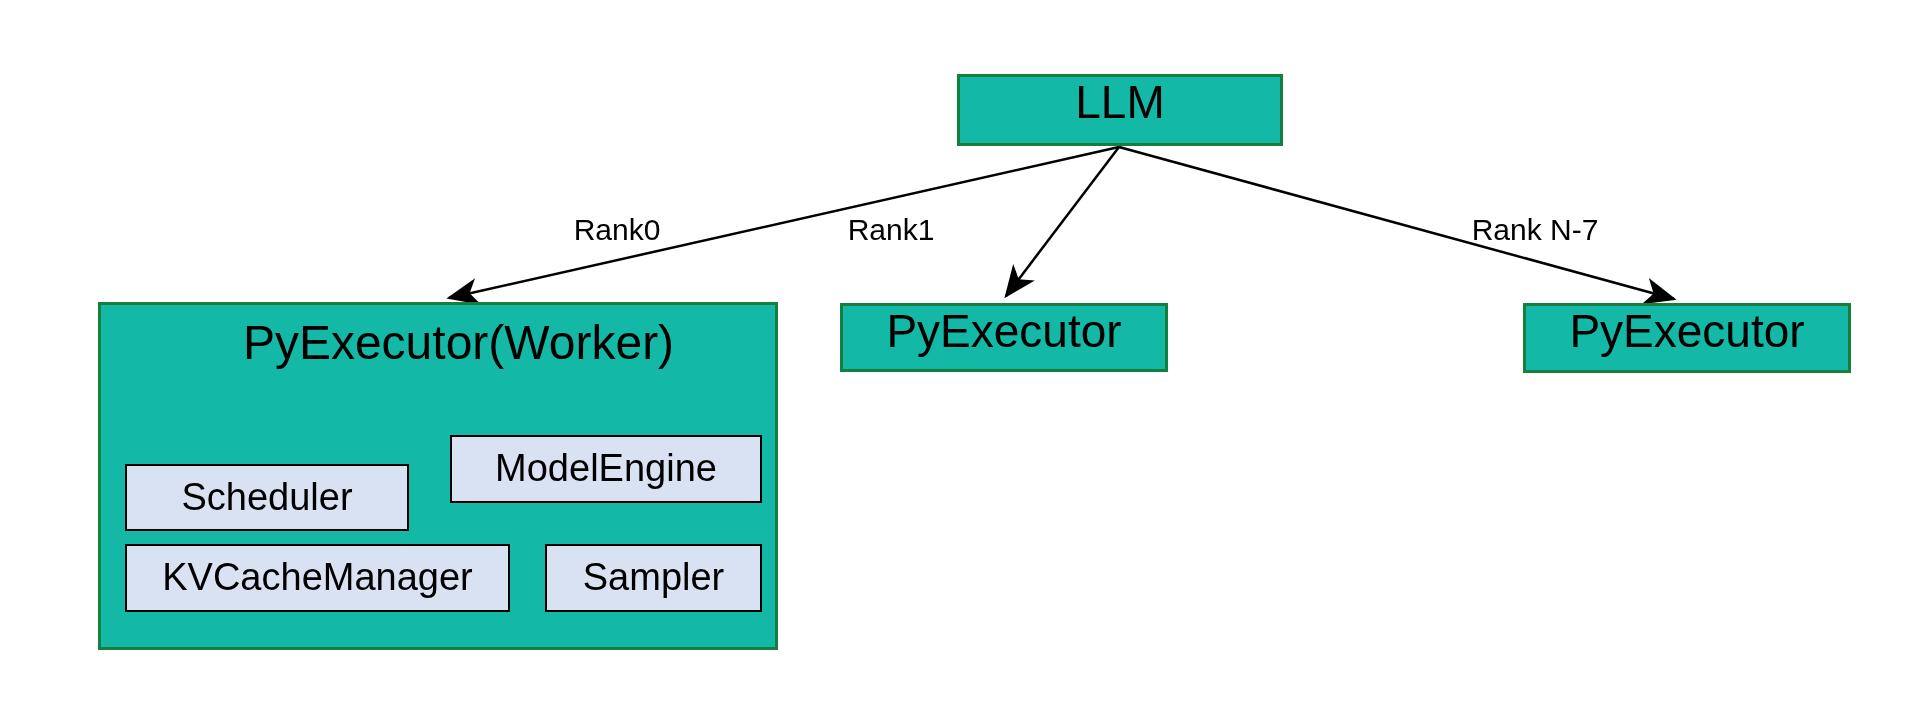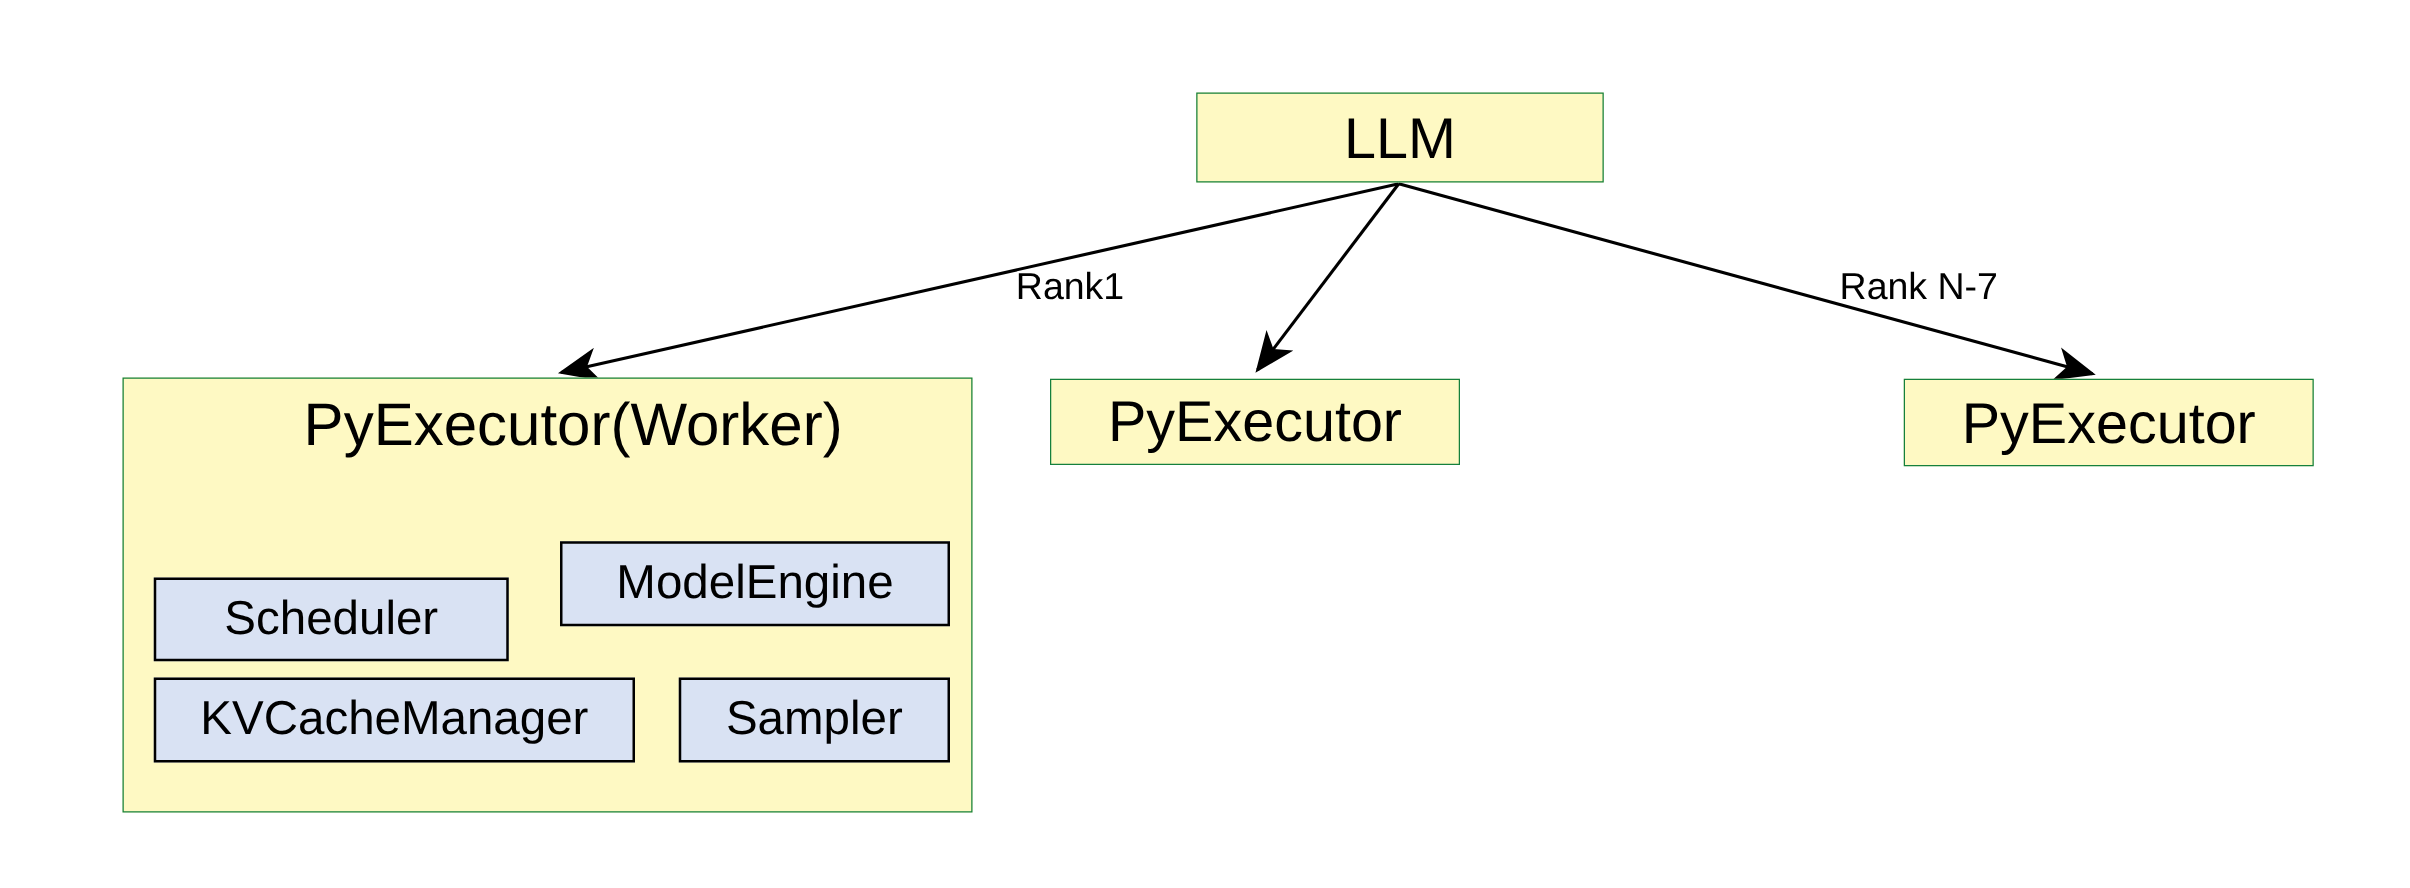--- a/index.html
+++ b/index.html
@@ -20,24 +20,24 @@
     position: absolute;
     left: 0;
     top: 0;
     width: 1928px;
     height: 710px;
     pointer-events: none;
   }
   .node {
     position: absolute;
     box-sizing: border-box;
-    background: #fef9c3;
-    border: 1px solid #15803d;
+    background: #14b8a6;
+    border: 3px solid #15803d;
     display: flex;
-    align-items: center;
+    align-items: flex-start;
     justify-content: center;
     font-size: 46px;
     line-height: 1.1;
     white-space: nowrap;
   }
   .node--llm    { left: 957px;  top: 74px;  width: 326px; height: 72px; }
   .node--exec1  { left: 840px;  top: 303px; width: 328px; height: 69px; }
   .node--execn  { left: 1523px; top: 303px; width: 328px; height: 70px; }
   .node--worker {
     left: 98px; top: 302px; width: 680px; height: 348px;
@@ -71,21 +71,21 @@
   .edge-label {
     position: absolute;
     top: 212px;
     width: 220px;
     text-align: center;
     font-size: 30px;
     line-height: 36px;
     white-space: nowrap;
   }
   .edge-label--rank0 { left: 507px; }
-  .edge-label--rank1 { left: 746px; }
+  .edge-label--rank1 { left: 781px; }
   .edge-label--rankn { left: 1425px; }
 </style>
 </head>
 <body>
 
 <div class="canvas">
 
   <svg class="edges-svg" viewBox="0 0 1928 710" xmlns="http://www.w3.org/2000/svg">
     <defs>
       <marker id="arrowhead" viewBox="0 0 12 10" refX="11" refY="5" markerWidth="13" markerHeight="11" orient="auto-start-reverse">
@@ -94,20 +94,21 @@
     </defs>
     <line x1="1119" y1="147" x2="449" y2="298" stroke="#000000" stroke-width="2.5" marker-end="url(#arrowhead)"></line>
     <line x1="1119" y1="147" x2="1006" y2="296" stroke="#000000" stroke-width="2.5" marker-end="url(#arrowhead)"></line>
     <line x1="1119" y1="147" x2="1674" y2="299" stroke="#000000" stroke-width="2.5" marker-end="url(#arrowhead)"></line>
   </svg>
 
   <div class="node node--llm">
     <span>LLM</span>
   </div>
 
+  <div class="edge-label edge-label--rank0">Rank0</div>
   <div class="edge-label edge-label--rank1">Rank1</div>
   <div class="edge-label edge-label--rankn">Rank N-7</div>
 
   <div class="node node--worker">
     <div class="worker-title">PyExecutor(Worker)</div>
 
     <div class="subnode subnode--scheduler">
       <span>Scheduler</span>
     </div>
     <div class="subnode subnode--kvcache">

